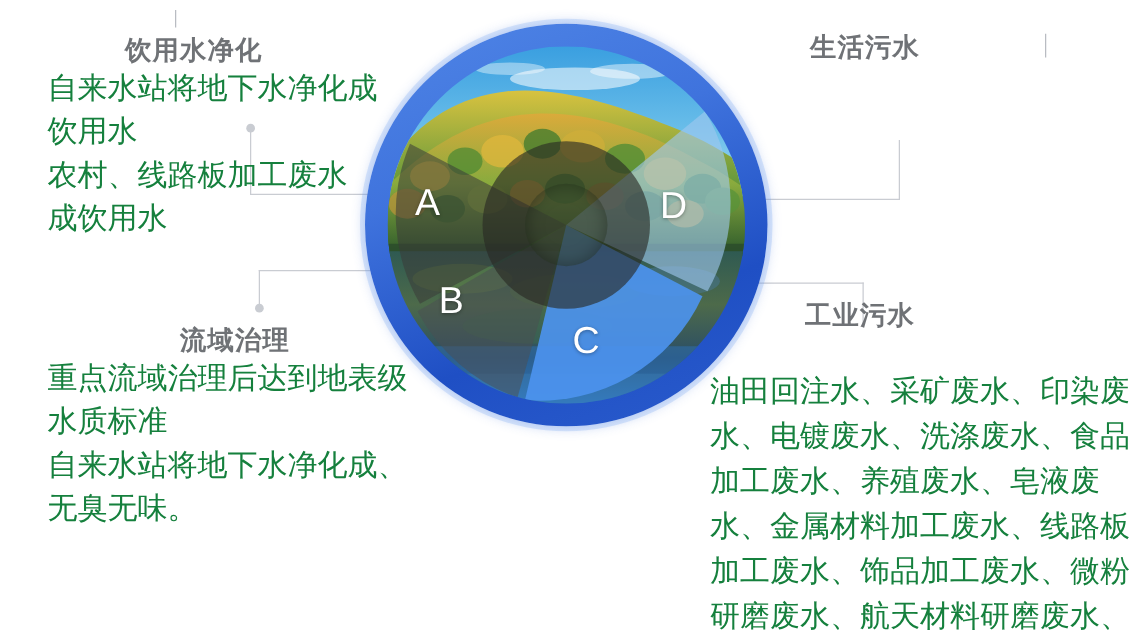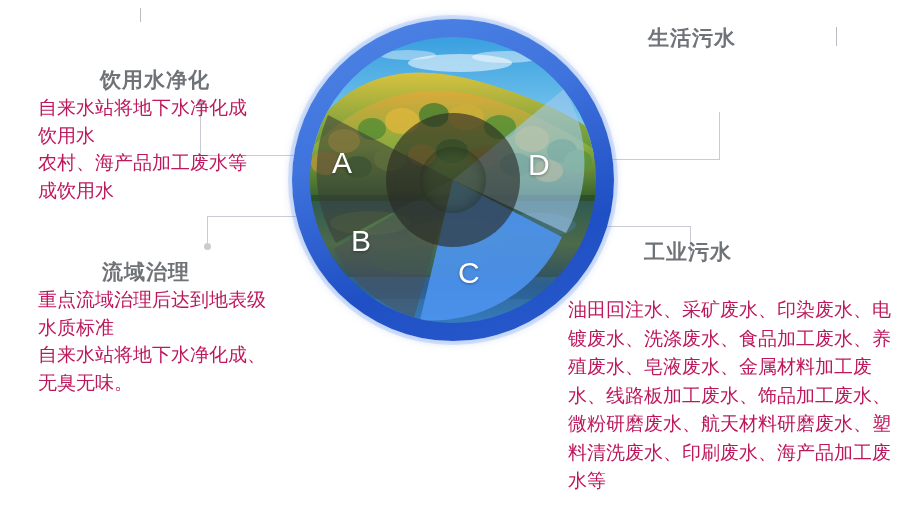--- a/index.html
+++ b/index.html
@@ -58,30 +58,30 @@
   .dot{position:absolute;width:7px;height:7px;border-radius:50%;background:#c9ccd2;}
 
   
   .blk{position:absolute;}
   .title{
     font-family:"Liberation Sans","DejaVu Sans",sans-serif;
     font-weight:bold;font-size:21px;color:#6f7276;letter-spacing:1px;
     white-space:nowrap;
   }
   .body{
-    font-size:19px;color:#be185d;line-height:1.45;
+    font-size:24px;color:#15803d;line-height:1.45;
   }
   .body div{white-space:nowrap;}
 
   .blk-a{left:38px;top:26px;}
-  .blk-a .title{margin-left:62px;margin-top:40px;}
+  .blk-a .title{margin-left:62px;}
   .blk-d{left:630px;top:24px;}
   .blk-d .title{margin-left:18px;}
   .blk-b{left:38px;top:258px;}
-  .blk-b .title{margin-left:64px;}
+  .blk-b .title{margin-left:106px;}
   .blk-c{left:568px;top:238px;width:338px;}
   .blk-c .title{margin-left:76px;}
   .blk-c .body{line-height:1.5;}
   .blk-c .body div{white-space:normal;margin-top:30px;}
 
   .tick{position:absolute;width:1px;background:#b9bcc2;}
 </style>
 </head>
 <body>
 
@@ -205,21 +205,21 @@
     <div class="seg-letter letter-b">B</div>
     <div class="seg-letter letter-c">C</div>
     <div class="seg-letter letter-d">D</div>
   </div>
 
   <div class="blk blk-a">
     <div class="title">饮用水净化</div>
     <div class="body">
       <div>自来水站将地下水净化成</div>
       <div>饮用水</div>
-      <div>农村、海产品加工废水等</div>
+      <div>农村、线路板加工废水</div>
       <div>成饮用水</div>
     </div>
   </div>
 
   <div class="blk blk-d">
     <div class="title">生活污水</div>
   </div>
 
   <div class="blk blk-b">
     <div class="title">流域治理</div>

